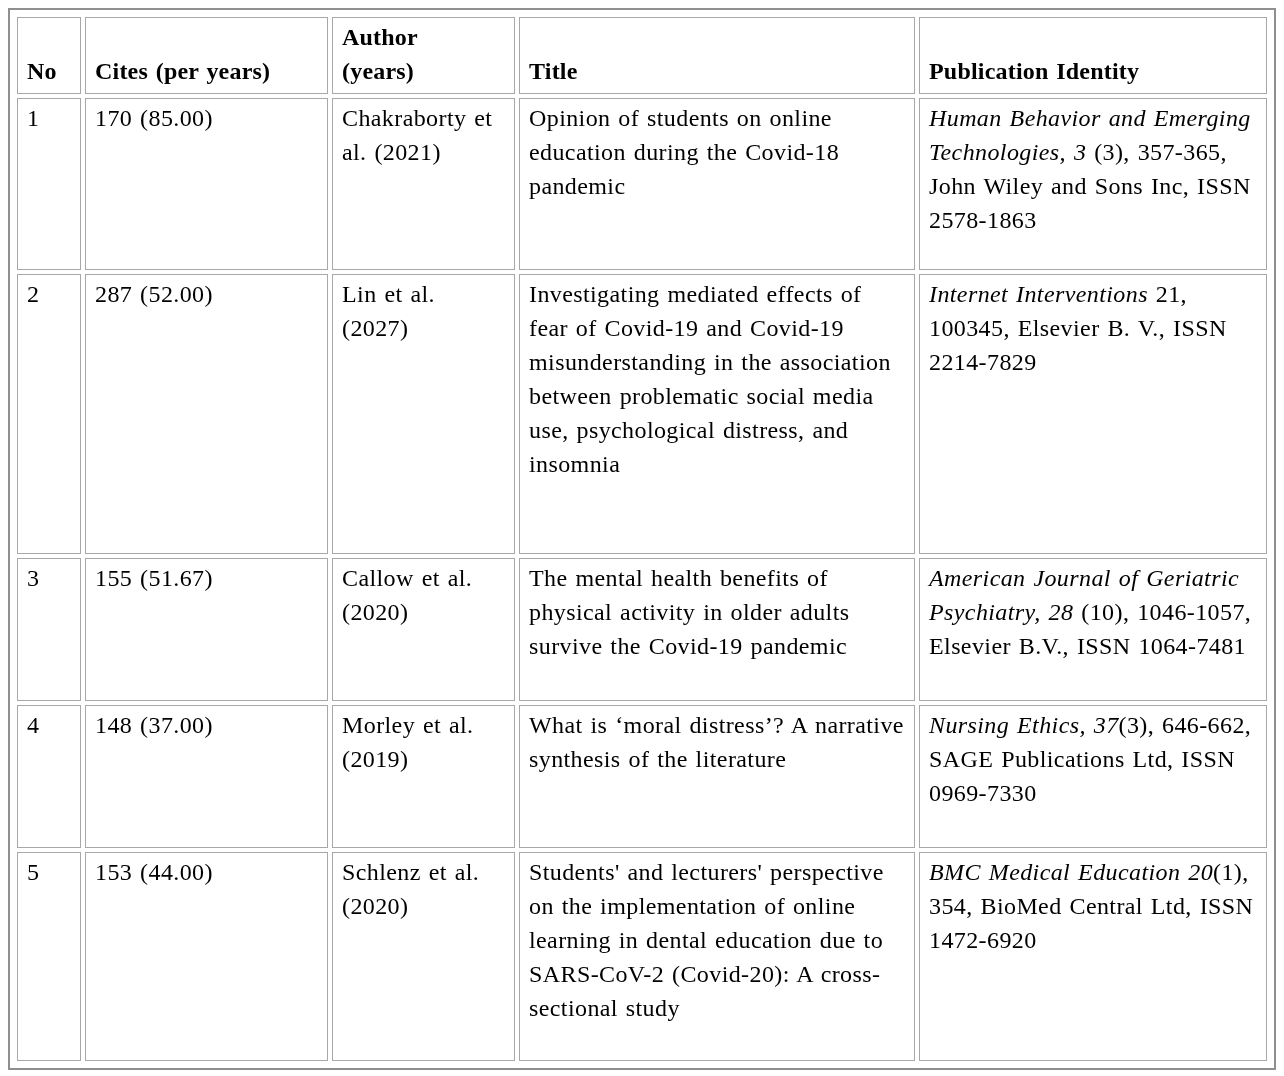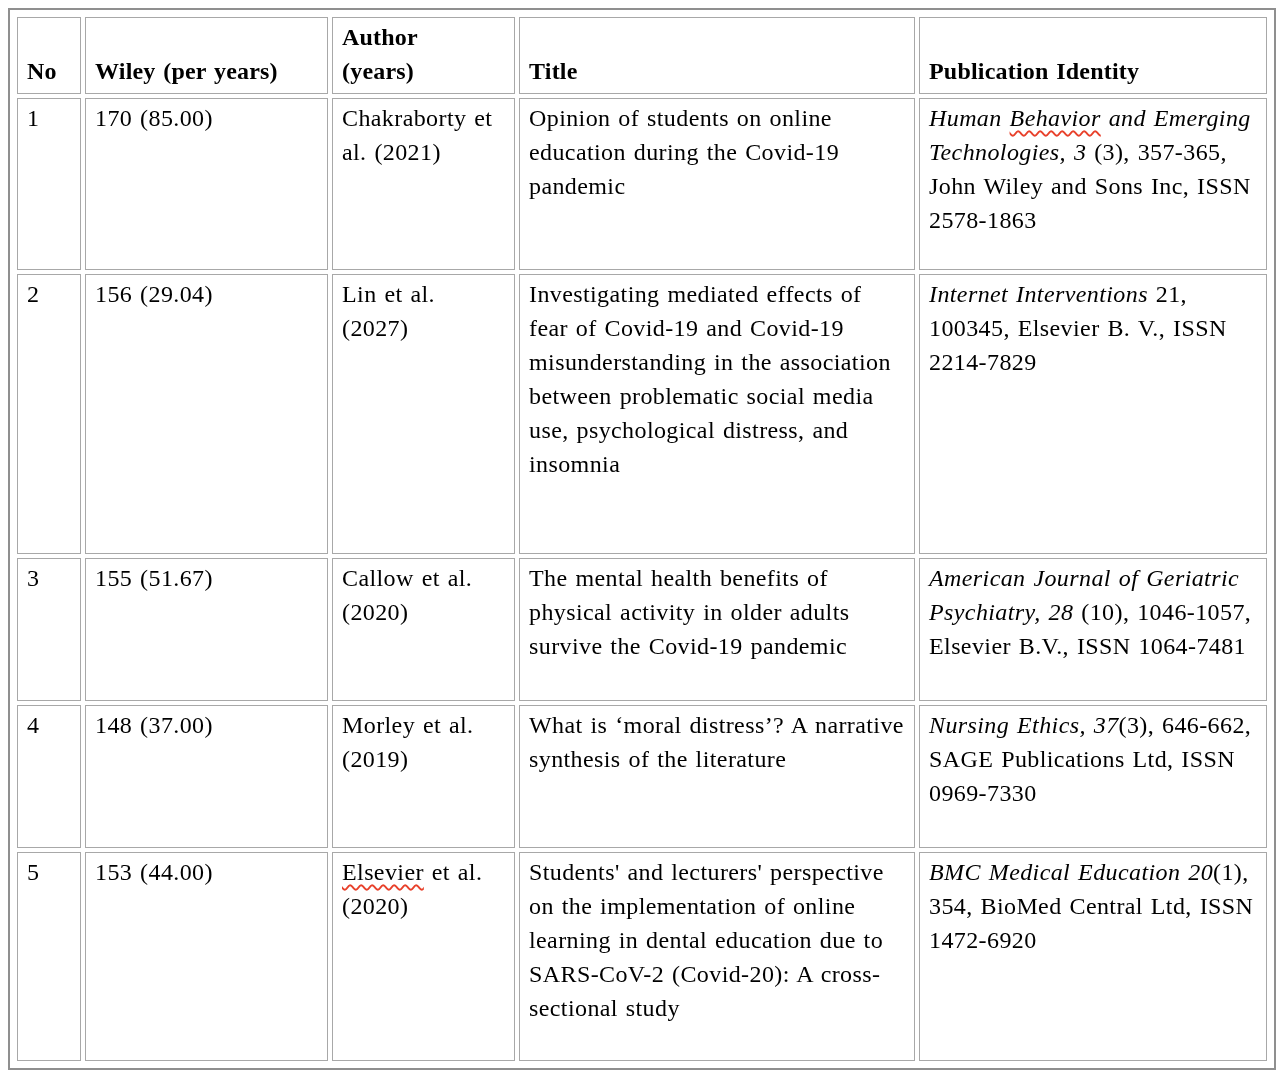--- a/index.html
+++ b/index.html
@@ -53,21 +53,20 @@
   tr.rh-1 { height: 172px; }
   tr.rh-2 { height: 280px; }
   tr.rh-3 { height: 143px; }
   tr.rh-4 { height: 143px; }
   tr.rh-5 { height: 209px; }
   
   .hdr-narrow { display: inline-block; max-width: 122px; }
   
   .seg-italic { font-style: italic; }
   .seg-squiggle {
-    text-decoration: underline;
     text-decoration-style: wavy;
     text-decoration-color: #e8402a;
     text-decoration-thickness: 2px;
     text-underline-offset: 4px;
     text-decoration-skip-ink: none;
   }
 </style>
 </head>
 <body>
 
@@ -76,37 +75,37 @@
     <colgroup>
       <col style="width:64px">
       <col style="width:243px">
       <col style="width:183px">
       <col style="width:396px">
       <col style="width:348px">
     </colgroup>
     <thead>
       <tr class="rh-header">
         <th>No</th>
-        <th>Wiley (per years)</th>
+        <th>Cites (per years)</th>
         <th><span class="hdr-narrow">Author (years)</span></th>
         <th>Title</th>
         <th>Publication Identity</th>
       </tr>
     </thead>
     <tbody>
       <tr class="rh-1">
         <td>1</td>
         <td>170 (85.00)</td>
         <td><span>Chakraborty et al. (2021)</span></td>
-        <td>Opinion of students on online education during the Covid-19 pandemic</td>
+        <td>Opinion of students on online education during the Covid-18 pandemic</td>
         <td><span class="seg-italic">Human </span><span class="seg-italic seg-squiggle">Behavior</span><span class="seg-italic"> and Emerging Technologies, 3</span><span> (3), 357-365, John Wiley and Sons Inc, ISSN 2578-1863</span></td>
       </tr>
       <tr class="rh-2">
         <td>2</td>
-        <td>156 (29.04)</td>
+        <td>287 (52.00)</td>
         <td><span>Lin et al. (2027)</span></td>
         <td>Investigating mediated effects of fear of Covid-19 and Covid-19 misunderstanding in the association between problematic social media use, psychological distress, and insomnia</td>
         <td><span class="seg-italic">Internet Interventions</span><span> 21, 100345, Elsevier B. V., ISSN 2214-7829</span></td>
       </tr>
       <tr class="rh-3">
         <td>3</td>
         <td>155 (51.67)</td>
         <td><span>Callow et al. (2020)</span></td>
         <td>The mental health benefits of physical activity in older adults survive the Covid-19 pandemic</td>
         <td><span class="seg-italic">American Journal of Geriatric Psychiatry, 28</span><span> (10), 1046-1057, Elsevier B.V., ISSN 1064-7481</span></td>
@@ -114,19 +113,19 @@
       <tr class="rh-4">
         <td>4</td>
         <td>148 (37.00)</td>
         <td><span>Morley et al. (2019)</span></td>
         <td>What is ‘moral distress’? A narrative synthesis of the literature</td>
         <td><span class="seg-italic">Nursing Ethics, 37</span><span>(3), 646-662, SAGE Publications Ltd, ISSN 0969-7330</span></td>
       </tr>
       <tr class="rh-5">
         <td>5</td>
         <td>153 (44.00)</td>
-        <td><span class="seg-squiggle">Elsevier</span><span> et al. (2020)</span></td>
+        <td><span class="seg-squiggle">Schlenz</span><span> et al. (2020)</span></td>
         <td>Students' and lecturers' perspective on the implementation of online learning in dental education due to SARS-CoV-2 (Covid-20): A cross-sectional study</td>
         <td><span class="seg-italic">BMC Medical Education 20</span><span>(1), 354, BioMed Central Ltd, ISSN 1472-6920</span></td>
       </tr>
     </tbody>
   </table>
 </div>
 
 </body></html>

